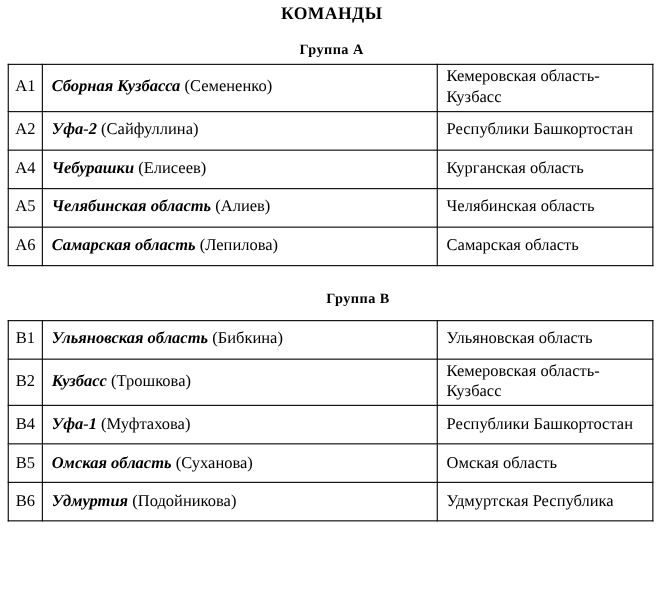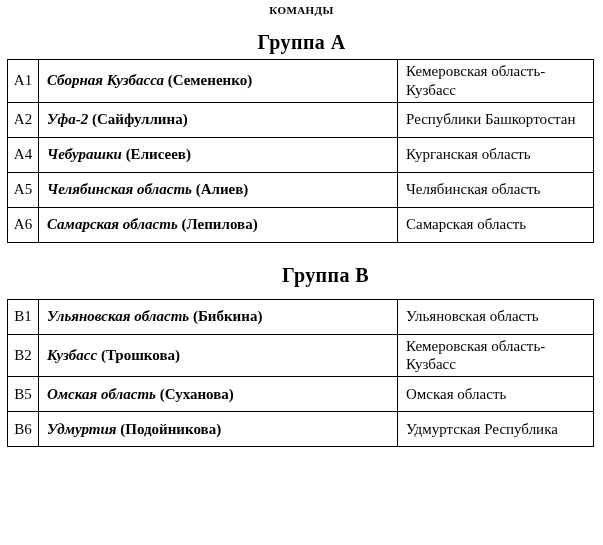--- a/index.html
+++ b/index.html
@@ -4,28 +4,28 @@
 <style>
   html, body {
     margin: 0; padding: 0;
     width: 603px; height: 545px;
     background: #ffffff;
     color: #000000;
     font-family: "Liberation Serif", "DejaVu Serif", serif;
     overflow: hidden;
   }
   .doc-title {
-    font-size: 11px;
+    font-size: 16px;
     font-weight: bold;
     text-align: center;
     letter-spacing: 0.4px;
     margin: 4px 0 0 0;
   }
   .group-heading {
-    font-size: 20px;
+    font-size: 13px;
     font-weight: bold;
     text-align: center;
     letter-spacing: 0.4px;
   }
   .heading-a { margin: 15px 0 5px 0; }
   .heading-b { margin: 21px 0 12px 0; padding-left: 48px; }
   table.teams {
     border-collapse: collapse;
     table-layout: fixed;
     width: 586px;
@@ -36,21 +36,21 @@
     font-size: 15px;
     line-height: 1.25;
     vertical-align: middle;
     overflow: hidden;
   }
   tr.row { height: 35px; }
   td.code { text-align: center; padding: 0; }
   td.team { padding: 2px 6px 2px 8px; }
   td.region { padding: 2px 2px 2px 8px; font-family: Liberation Serif, serif; }
   .name { font-weight: bold; font-style: italic; }
-  .coach { margin-left: 0.25em; font-weight: bold; }
+  .coach { margin-left: 0.25em; }
 </style>
 </head>
 <body>
 
 <div class="doc-title">КОМАНДЫ</div>
 
 <div class="group-heading heading-a">Группа А</div>
 
 <table class="teams">
   <colgroup>
@@ -100,20 +100,25 @@
       <td class="code">B1</td>
       <td class="team"><span class="name">Ульяновская область</span><span class="coach">(Бибкина)</span></td>
       <td class="region">Ульяновская область</td>
     </tr>
     <tr class="row">
       <td class="code">B2</td>
       <td class="team"><span class="name">Кузбасс</span><span class="coach">(Трошкова)</span></td>
       <td class="region">Кемеровская область-Кузбасс</td>
     </tr>
     <tr class="row">
+      <td class="code">B4</td>
+      <td class="team"><span class="name">Уфа-1</span><span class="coach">(Муфтахова)</span></td>
+      <td class="region">Республики Башкортостан</td>
+    </tr>
+    <tr class="row">
       <td class="code">B5</td>
       <td class="team"><span class="name">Омская область</span><span class="coach">(Суханова)</span></td>
       <td class="region">Омская область</td>
     </tr>
     <tr class="row">
       <td class="code">B6</td>
       <td class="team"><span class="name">Удмуртия</span><span class="coach">(Подойникова)</span></td>
       <td class="region">Удмуртская Республика</td>
     </tr>
   </tbody>

